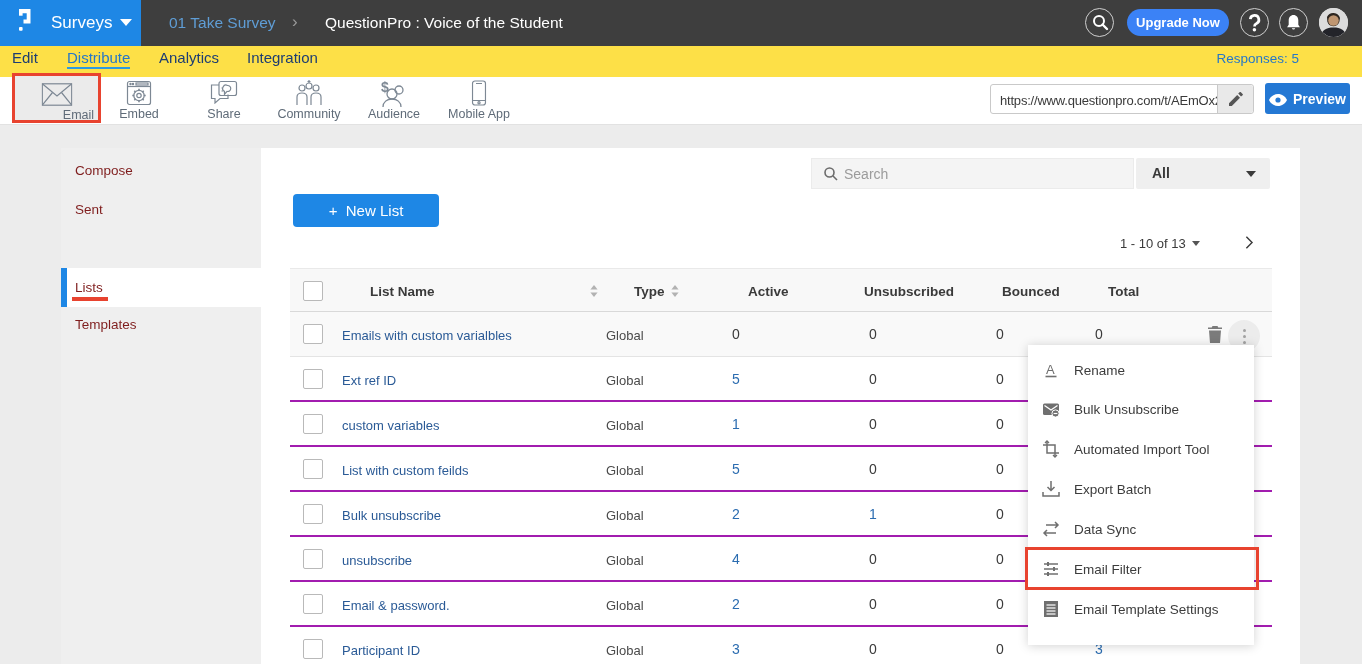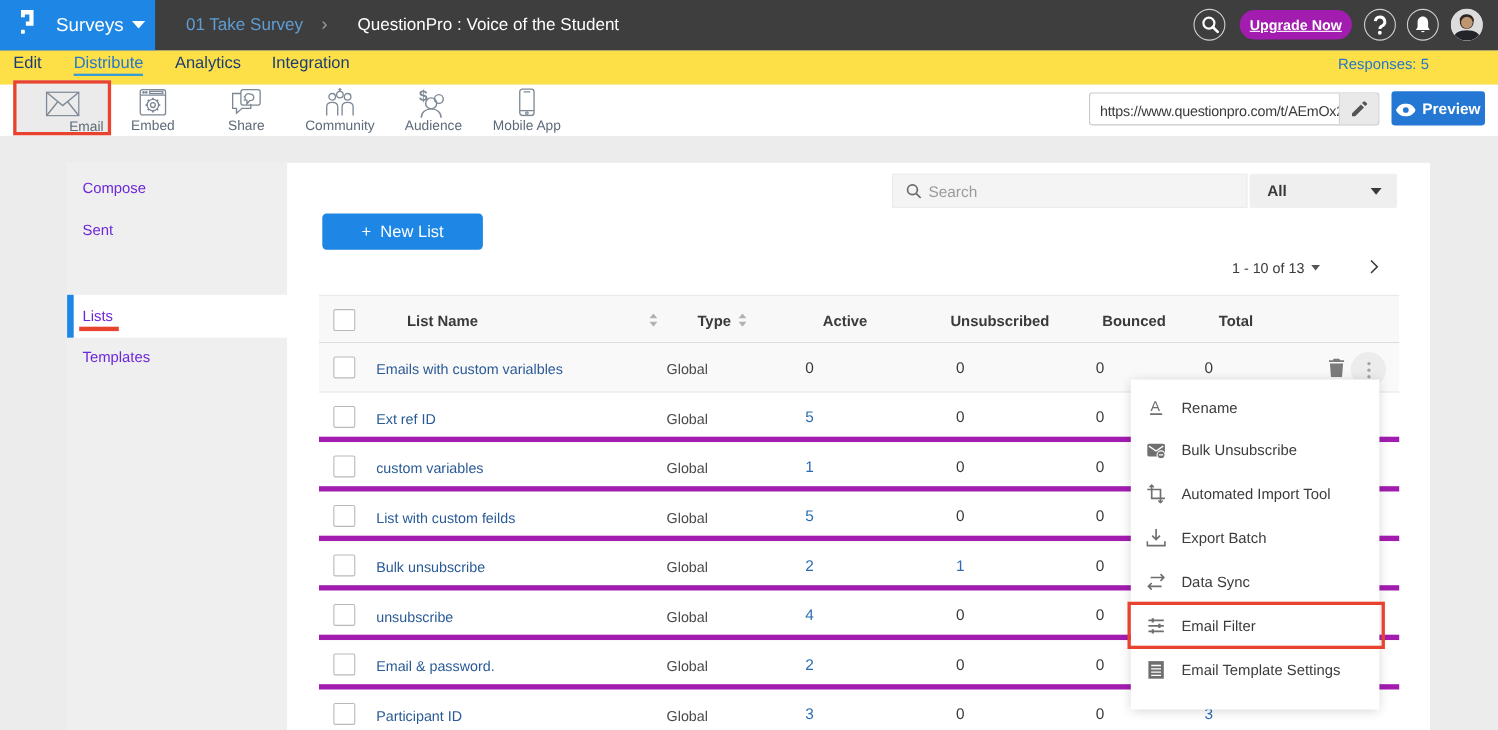--- a/index.html
+++ b/index.html
@@ -9,21 +9,21 @@
 
 .topbar { position:absolute; left:0; top:0; width:1362px; height:46px; background:#3e3e3e; }
 .logoblk { position:absolute; left:0; top:0; width:141px; height:46px; background:#1e87e5; }
 .logoblk svg.plogo { position:absolute; left:19px; top:9px; }
 .surveys { position:absolute; left:51px; top:13px; color:#ffffff; font-size:17px; }
 .surv-caret { position:absolute; left:120px; top:19px; width:0; height:0; border-left:6px solid transparent; border-right:6px solid transparent; border-top:7px solid #fff; }
 .crumb1 { position:absolute; left:169px; top:14px; color:#5f9dd5; font-size:15.5px; }
 .crumbsep { position:absolute; left:292px; top:12px; color:#9a9a9a; font-size:17px; }
 .crumb2 { position:absolute; left:325px; top:14px; color:#fff; font-size:15.5px; }
 .circ { position:absolute; top:8px; width:29px; height:29px; border:1px solid #cfcfcf; border-radius:50%; }
-.upgrade { position:absolute; left:1127px; top:9px; width:102px; height:27px; background:#a21caf; border-radius:14px; color:#fff; font-size:13px; font-weight:bold; text-align:center; line-height:27px;text-decoration:underline; }
+.upgrade { position:absolute; left:1127px; top:9px; width:102px; height:27px; background:#3b82f6; border-radius:14px; color:#fff; font-size:13px; font-weight:bold; text-align:center; line-height:27px; }
 .avatar { position:absolute; left:1319px; top:8px; width:29px; height:29px; border-radius:50%; overflow:hidden; background:#dcdcdc; }
 
 
 .navrow { position:absolute; left:0; top:46px; width:1362px; height:31px; background:#fde047; }
 .navitem { position:absolute; top:3px; color:#1d3d72; font-size:15px; }
 .nav-distribute { color:#2577c8; border-bottom:2px solid #2e9ae0; padding-bottom:1px; }
 .responses { position:absolute; right:63px; top:5px; color:#2577c8; font-size:13.5px; }
 
 
 .toolbar { position:absolute; left:0; top:77px; width:1362px; height:48px; background:#fff; border-bottom:1px solid #e2e2e2; }
@@ -34,39 +34,39 @@
 .tile-email .lbl { top:32px;margin-left:44px; }
 .tile-email svg { top:7px; }
 .urlbox { position:absolute; left:990px; top:7px; width:264px; height:30px; background:#fff; border:1px solid #c9c9c9; border-radius:3px; }
 .urltext { position:absolute; left:9px; top:8px; font-size:13px; color:#3a3a3a; white-space:nowrap; overflow:hidden; width:217px; letter-spacing:-0.2px; }
 .pencilbox { position:absolute; right:0; top:0; width:36px; height:28px; background:#e9e9e9; border-left:1px solid #c9c9c9; border-radius:0 3px 3px 0; }
 .previewbtn { position:absolute; left:1265px; top:6px; width:85px; height:31px; background:#2478d4; border-radius:3px; color:#fff; font-size:14px; font-weight:bold; text-align:center; line-height:31px; }
 
 
 .card { position:absolute; left:61px; top:148px; width:1239px; height:516px; background:#fff; }
 .sidebar { position:absolute; left:0; top:0; width:200px; height:516px; background:#efefef; }
-.sideitem { position:absolute; left:0; width:200px; height:39px; line-height:39px; padding-left:14px; font-size:13.5px; color:#6d28d9; }
+.sideitem { position:absolute; left:0; width:200px; height:39px; line-height:39px; padding-left:14px; font-size:13.5px; color:#7f1d1d; }
 .side-active { background:#fff; border-left:6px solid #1e87e5; padding-left:8px; }
 .side-active .redline { position:absolute; left:5px; top:29px; width:36px; height:4px; background:#e8432f; }
 
 
 .newlist { position:absolute; left:293px; top:194px; width:146px; height:33px; background:#1e87e5; border-radius:4px; color:#fff; font-size:15px; font-weight:normal; text-align:center; line-height:33px; }
 .searchbox { position:absolute; left:811px; top:158px; width:323px; height:31px; background:#f4f4f4; border:1px solid #ebebeb; }
 .searchbox .ph { position:absolute; left:32px; top:7px; color:#9b9b9b; font-size:14px; }
 .alldd { position:absolute; left:1136px; top:158px; width:134px; height:31px; background:#efefef; border-radius:2px; }
 .alldd .t { position:absolute; left:16px; top:7px; font-size:14px; font-weight:bold; color:#3a3a3a; }
 .alldd .c { position:absolute; right:14px; top:13px; width:0; height:0; border-left:5px solid transparent; border-right:5px solid transparent; border-top:6px solid #3a3a3a; }
 .pager { position:absolute; left:1120px; top:236px; font-size:13px; color:#3a3a3a; }
 .pager-caret { position:absolute; left:1192px; top:241px; width:0; height:0; border-left:4px solid transparent; border-right:4px solid transparent; border-top:5px solid #555; }
 .chev { position:absolute; left:1240px; top:234px; width:17px; height:17px; }
 
 
 .thead { position:absolute; left:290px; top:268px; width:982px; height:44px; background:#f8f8f8; border-top:1px solid #e9e9e9; border-bottom:1px solid #d9d9d9; }
 .th { position:absolute; top:15px; font-size:13.5px; font-weight:bold; color:#3a3a3a;padding-left:28px; }
-.row { position:absolute; left:290px; width:982px; height:45px; border-bottom:5px solid #a21caf; background:#fff; }
+.row { position:absolute; left:290px; width:982px; height:45px; border-bottom:2px solid #a21caf; background:#fff; }
 .row1 { background:#f9f9f9; border-bottom:1px solid #e4e4e4; }
 .cb { position:absolute; left:13px; top:12px; width:20px; height:20px; border:1px solid #b9b9b9; border-radius:2px; background:#fff; }
 .cbh { position:absolute; left:13px; top:12px; width:20px; height:20px; border:1px solid #b9b9b9; border-radius:2px; background:#fff; }
 .lname { position:absolute; left:52px; top:16px; font-size:13px; color:#2a5a96; }
 .ltype { position:absolute; left:316px; top:16px; font-size:13px; color:#4a4a4a; }
 .num { position:absolute; top:14px; font-size:14px; text-align:center; width:60px; }
 .nA { left:416px; } .nU { left:553px; } .nB { left:680px; } .nT { left:779px; }
 .dark { color:#3a3a3a; } .blue { color:#2b6cb0; }
 .sorticon { position:absolute; }
 .dotcirc { position:absolute; left:938px; top:8px; width:32px; height:32px; border-radius:50%; background:#ececec; }

